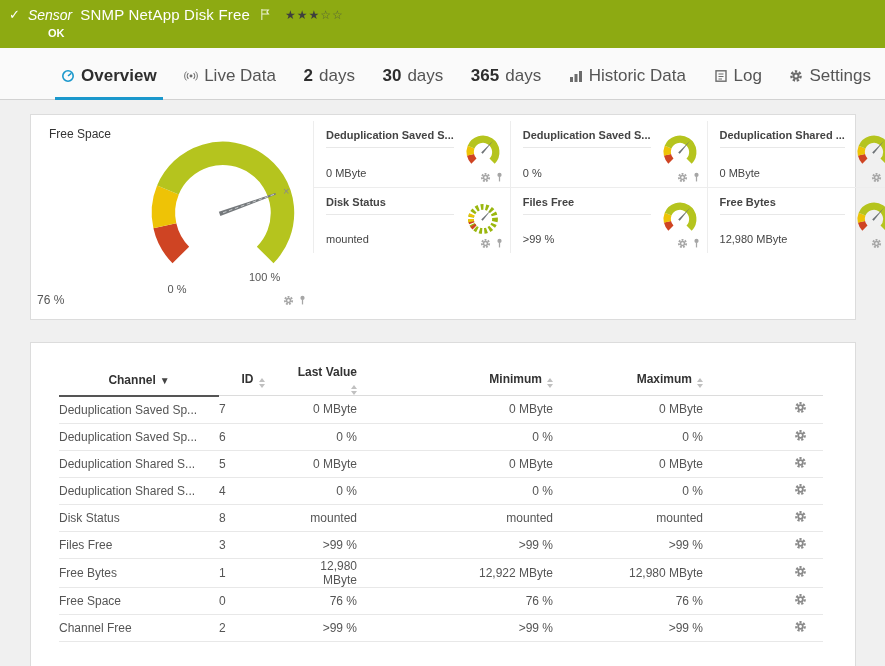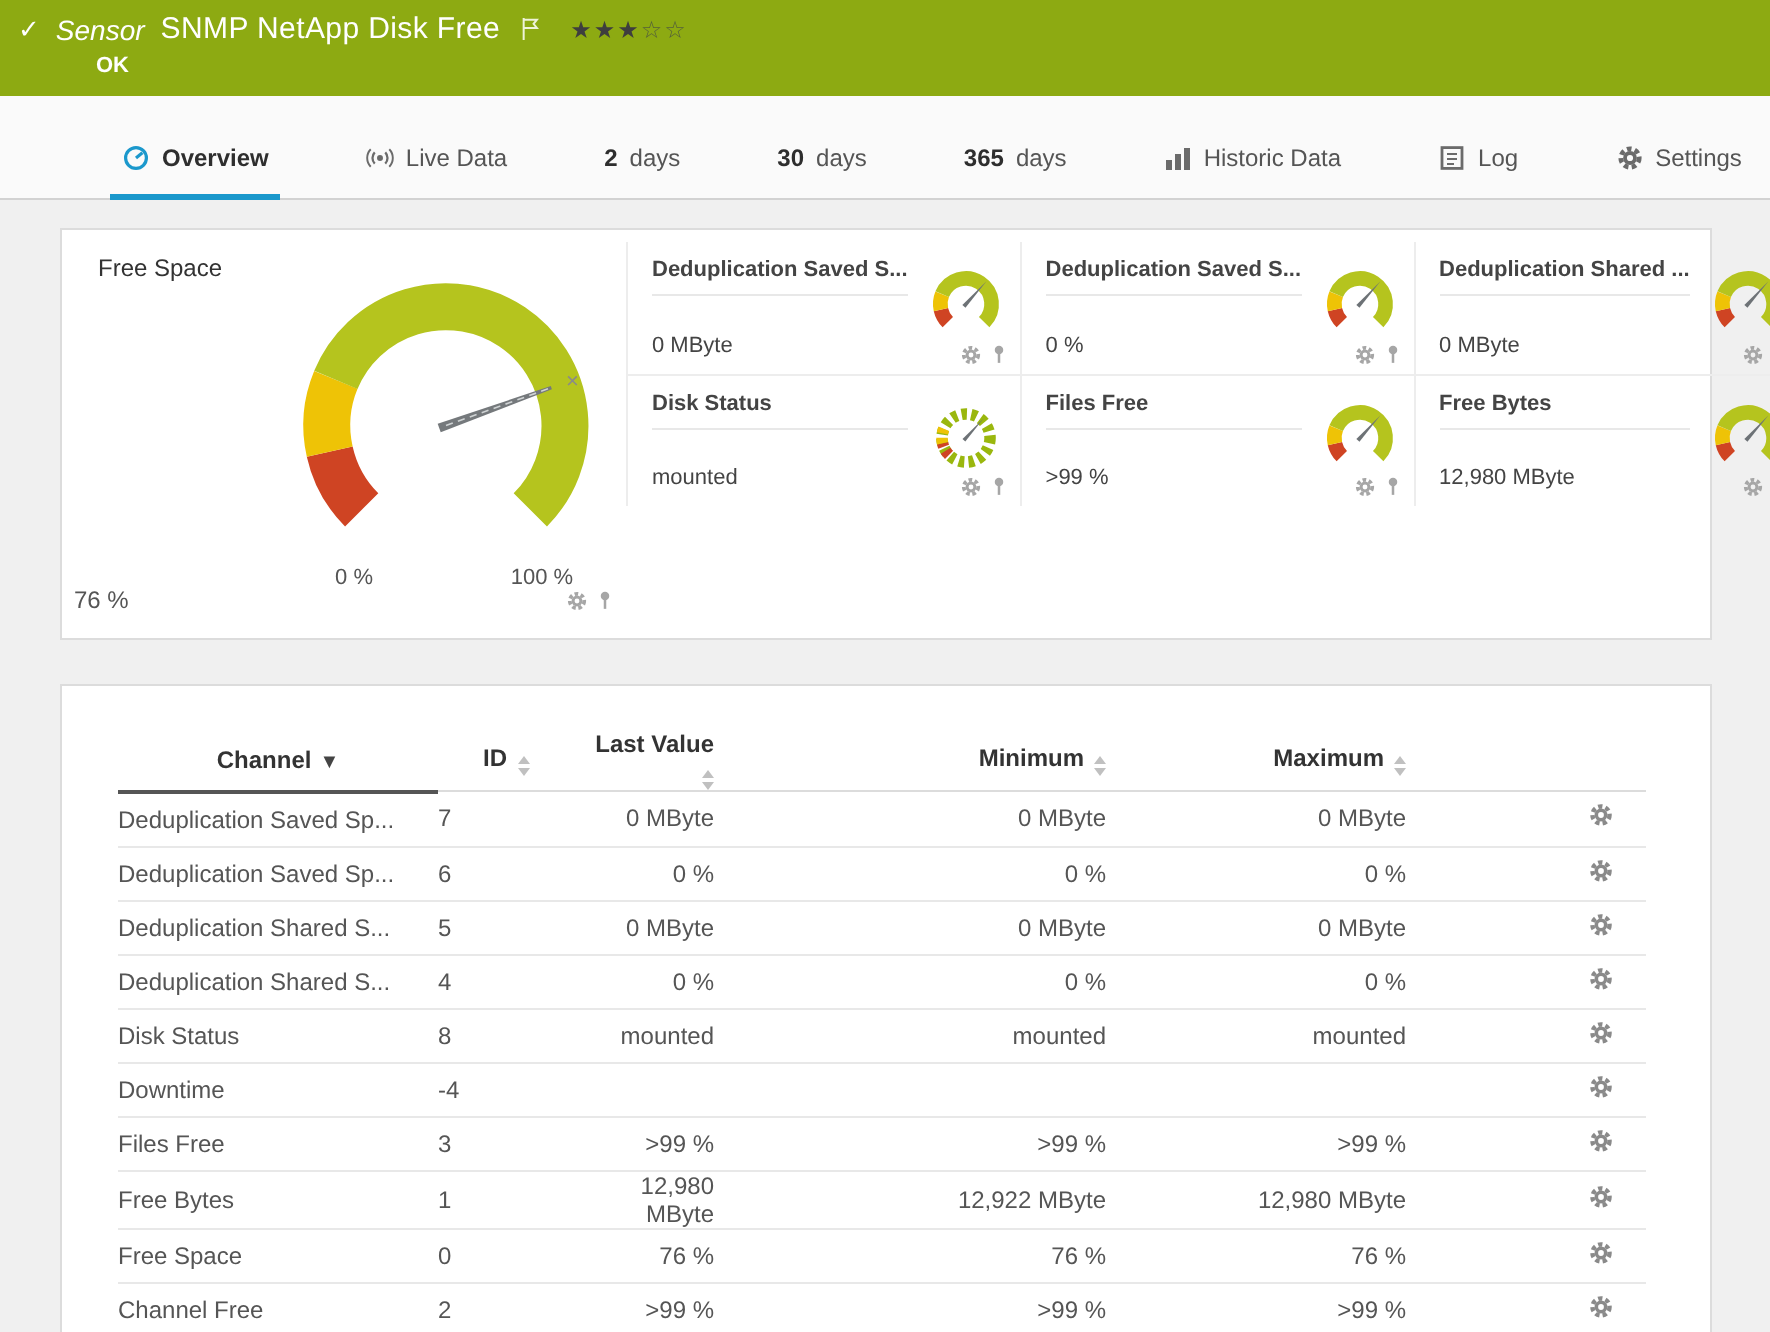--- a/index.html
+++ b/index.html
@@ -24,39 +24,39 @@
   .status-ok{font-size:11px;font-weight:bold;margin:4px 0 0 48px}
 
   
   .tabs{
     height:52px;background:#fafafa;border-bottom:1px solid #d2d2d2;
     display:flex;align-items:flex-end;justify-content:space-between;
     padding:0 8px 0 55px;box-sizing:border-box;
   }
   .tab{
     display:flex;align-items:center;gap:6px;
-    padding:0 6px 11px 6px;font-size:12px;color:#555;cursor:pointer;
+    padding:0 6px 11px 6px;font-size:17px;color:#555;cursor:pointer;
     border-bottom:3px solid transparent;margin-bottom:-1px;white-space:nowrap;
   }
   .tab .tab-ic{width:14px;height:14px;color:#6b6b6b}
   .tab.active{border-bottom-color:#1b98cc;color:#2e2e2e;font-weight:bold}
   .tab.active .tab-ic{color:#1b98cc}
   .tab-num{color:#2e2e2e;font-weight:bold}
 
   
   .card{background:#fff;border:1px solid #dcdcdc;box-sizing:border-box}
   .card-gauges{position:relative;margin:14px 29px 0 30px;height:206px}
   .card-table{position:relative;margin:22px 29px 0 30px;height:360px}
 
   
   .fs-title{position:absolute;left:18px;top:12px;font-size:12px;color:#333}
   .main-gauge-svg{position:absolute;left:72px;top:12px;width:240px;height:158px}
   .main-value{position:absolute;left:6px;top:178px;font-size:12px;color:#555}
   .min-label{position:absolute;left:128px;top:168px;width:36px;text-align:center;font-size:11px;color:#555}
-  .max-label{position:absolute;left:218px;top:168px;width:44px;text-align:center;font-size:11px;color:#555}
+  .max-label{position:absolute;left:218px;top:156px;width:44px;font-size:11px;color:#555}
   .tip-x{position:absolute;left:252px;top:70px;font-size:11px;color:#8a8a8a}
   .main-icons{position:absolute;left:252px;top:180px}
 
   .icon-pair{display:inline-flex;gap:3px;align-items:center}
   .ic{width:11px;height:11px;color:#a6a6a6;cursor:pointer}
 
   
   .mini-grid{
     position:absolute;left:282px;right:2px;top:6px;
     display:grid;grid-template-columns:repeat(4,1fr);grid-auto-rows:66px;
@@ -408,30 +408,20 @@
         <td class="c-ch"><span class="chlink">Disk Status</span></td>
         <td class="c-id">8</td>
         <td class="c-last">mounted</td>
         <td class="c-min">mounted</td>
         <td class="c-max">mounted</td>
         <td class="c-set"><svg class="gear-sm">
               <use href="#sym-gear"></use>
             </svg></td>
       </tr>
       <tr>
-        <td class="c-ch"><span class="chlink">Downtime</span></td>
-        <td class="c-id">-4</td>
-        <td class="c-last"></td>
-        <td class="c-min"></td>
-        <td class="c-max"></td>
-        <td class="c-set"><svg class="gear-sm">
-              <use href="#sym-gear"></use>
-            </svg></td>
-      </tr>
-      <tr>
         <td class="c-ch"><span class="chlink">Files Free</span></td>
         <td class="c-id">3</td>
         <td class="c-last">&gt;99 %</td>
         <td class="c-min">&gt;99 %</td>
         <td class="c-max">&gt;99 %</td>
         <td class="c-set"><svg class="gear-sm">
               <use href="#sym-gear"></use>
             </svg></td>
       </tr>
       <tr>

